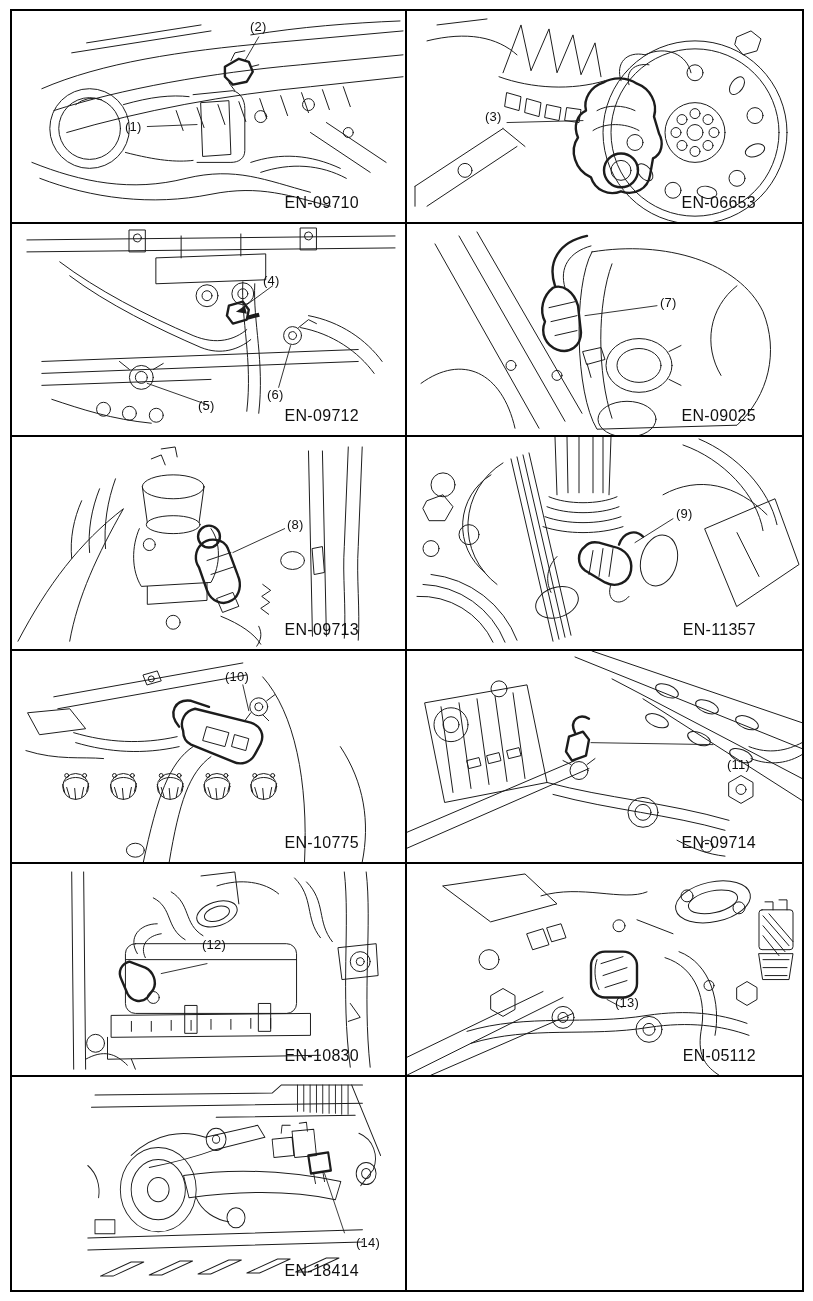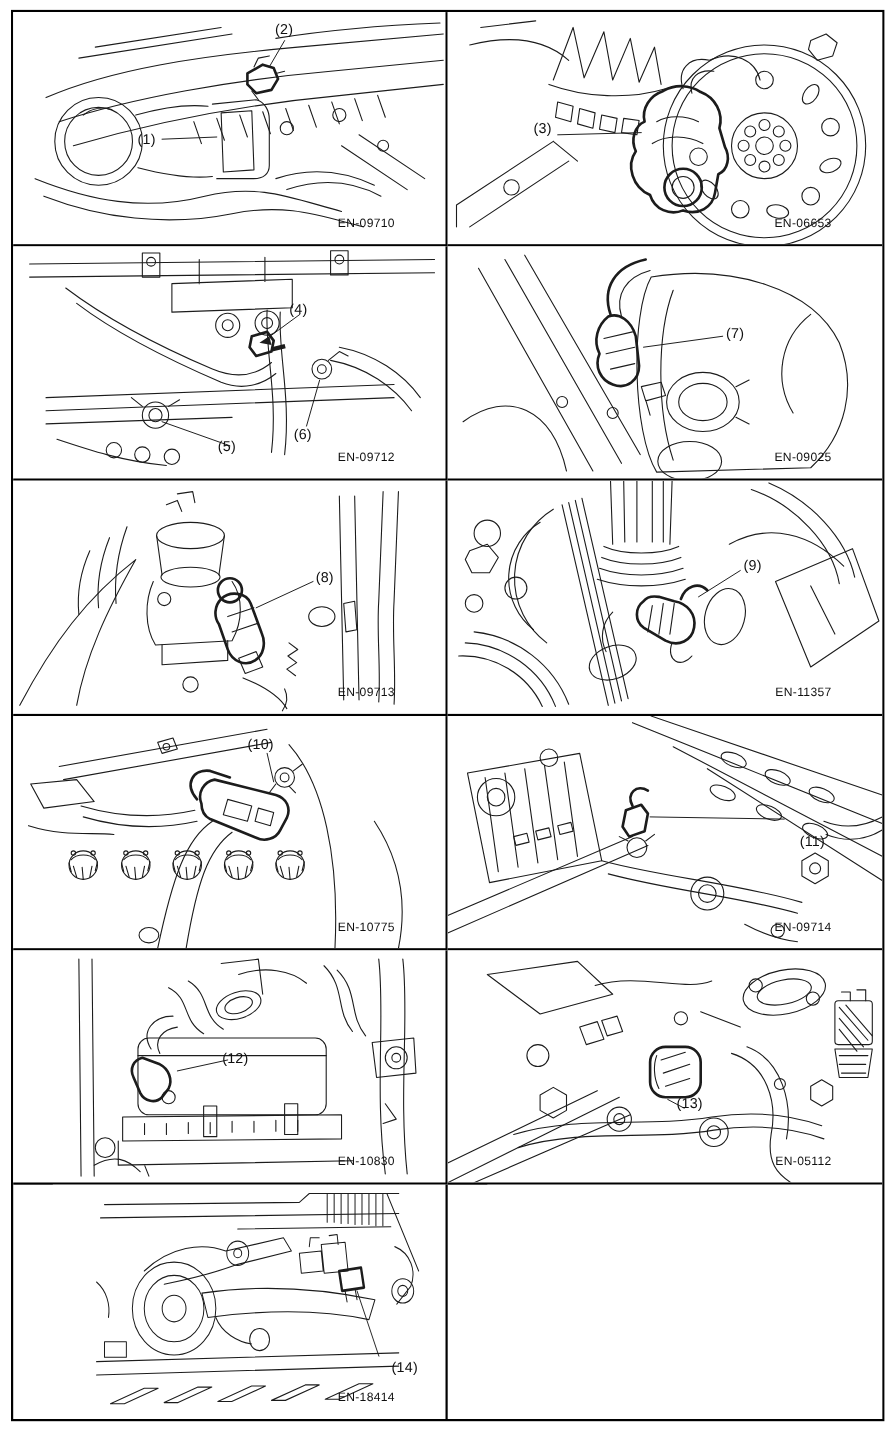--- a/index.html
+++ b/index.html
@@ -24,21 +24,21 @@
     fill:none;stroke:#1c1c1c;stroke-width:1;stroke-linecap:round;stroke-linejoin:round;
   }
   .fig .b{stroke-width:2.4;}
   .fig .f{fill:#1c1c1c;stroke:none;}
   .fig .ld{stroke-width:0.9;}
   .co{
     position:absolute;font-size:13px;line-height:13px;color:#101010;
     letter-spacing:0.2px;white-space:nowrap;background:transparent;
   }
   .code{
-    position:absolute;right:46px;bottom:12px;font-size:11px;line-height:14px;
+    position:absolute;right:46px;bottom:12px;font-size:16px;line-height:14px;
     color:#101010;letter-spacing:0.3px;white-space:nowrap;
   }
 </style>
 </head>
 <body>
 
 <div class="sheet">
 
   <div class="cell">
     <svg class="fig" viewBox="0 0 395 212" preserveAspectRatio="none">
@@ -343,21 +343,21 @@
       <path d="M96,174 L96,196 L310,192 M120,196 L124,206"></path>
       <path d="M334,8 C340,60 330,130 340,204 M356,8 C362,60 352,130 360,204"></path>
       <path d="M328,84 L366,80 L368,112 L332,116 Z"></path>
       <circle cx="350" cy="98" r="10"></circle>
         <circle cx="350" cy="98" r="4"></circle>
       <path d="M340,140 l10,14 l-12,4"></path>
       <path d="M296,18 C316,38 306,58 322,78 M284,14 C304,34 294,54 310,74"></path>
       <path d="M206,22 C230,14 254,18 268,30"></path>
       <path class="ld" d="M196,100 L150,110"></path>
     </svg>
-    <span class="co" style="left:190px;top:91px">(12)</span>
+    <span class="co" style="left:190px;top:74px">(12)</span>
     <span class="code">EN-10830</span>
   </div>
 
   <div class="cell">
     <svg class="fig" viewBox="0 0 395 212" preserveAspectRatio="none">
       <rect class="b" x="184" y="88" width="46" height="46" rx="14"></rect>
       <path d="M194,100 l22,-7 M196,112 l24,-8 M198,124 l22,-7"></path>
       <path d="M190,96 C187,104 187,116 192,126"></path>
       <ellipse cx="306" cy="38" rx="38" ry="20" transform="rotate(-12 306 38)"></ellipse>
       <ellipse cx="306" cy="38" rx="25" ry="11" transform="rotate(-12 306 38)"></ellipse>

